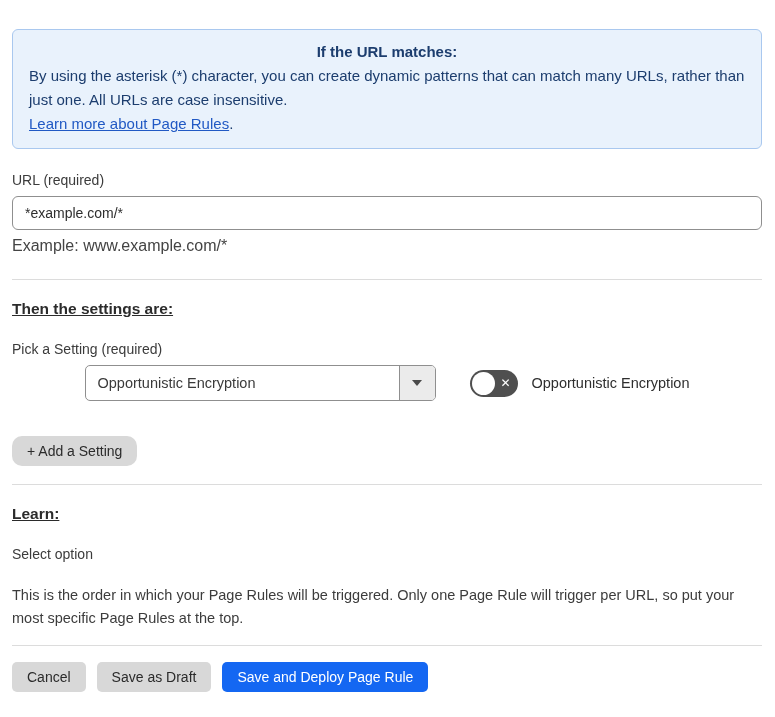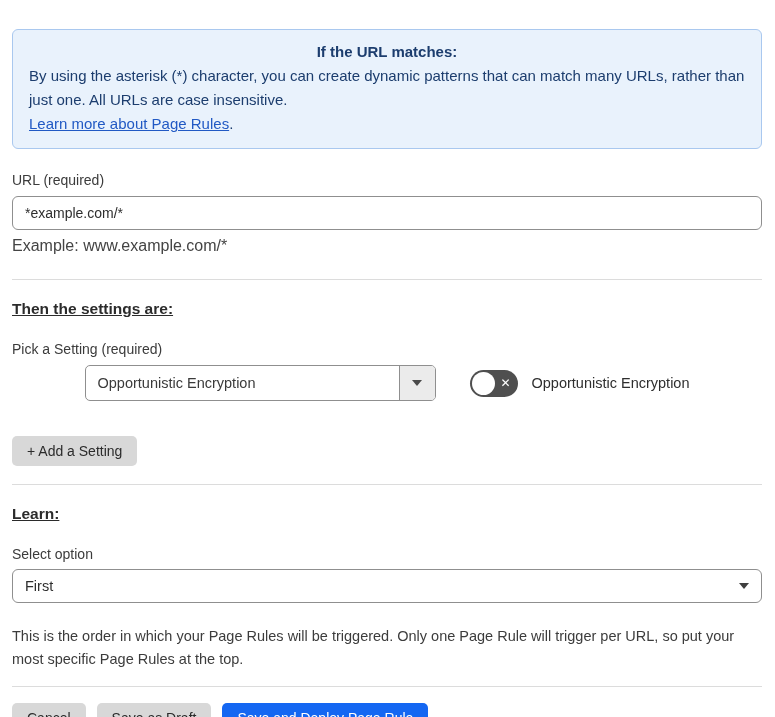--- a/index.html
+++ b/index.html
@@ -164,21 +164,21 @@
     border: none;
     border-radius: 5px;
     font-size: 14px;
     font-family: "Liberation Sans", "DejaVu Sans", sans-serif;
     height: 30px;
     padding: 0 15px;
     cursor: pointer;
     color: #2b2b2b;
     background: #d8d8d8;
   }
-  .btn-add { margin-top: 35px; }
+  .btn-add { margin-top: 35px; border-radius: 10px; }
   .btn-primary { background: #1467f2; color: #ffffff; }
 
   
   .select-box {
     margin-top: 7px;
     width: 750px;
     height: 34px;
     border: 1px solid #8f8f8f;
     border-radius: 6px;
     background: #ffffff;
@@ -256,24 +256,20 @@
   </div>
 
   <button class="btn btn-add">+ Add a Setting</button>
 
   <hr class="divider divider-order">
 
   <div class="section-heading">Learn:</div>
 
   <div class="field-label">Select option</div>
 
-  <div class="select-box">
-    <span>First</span>
-    <span class="tri-down"></span>
-  </div>
 
   <div class="help-text">This is the order in which your Page Rules will be triggered. Only one Page Rule will trigger per URL, so put your most specific Page Rules at the top.</div>
 
   <hr class="divider divider-footer">
 
   <div class="footer-actions">
     <button class="btn">Cancel</button>
     <button class="btn">Save as Draft</button>
     <button class="btn btn-primary">Save and Deploy Page Rule</button>
   </div>

